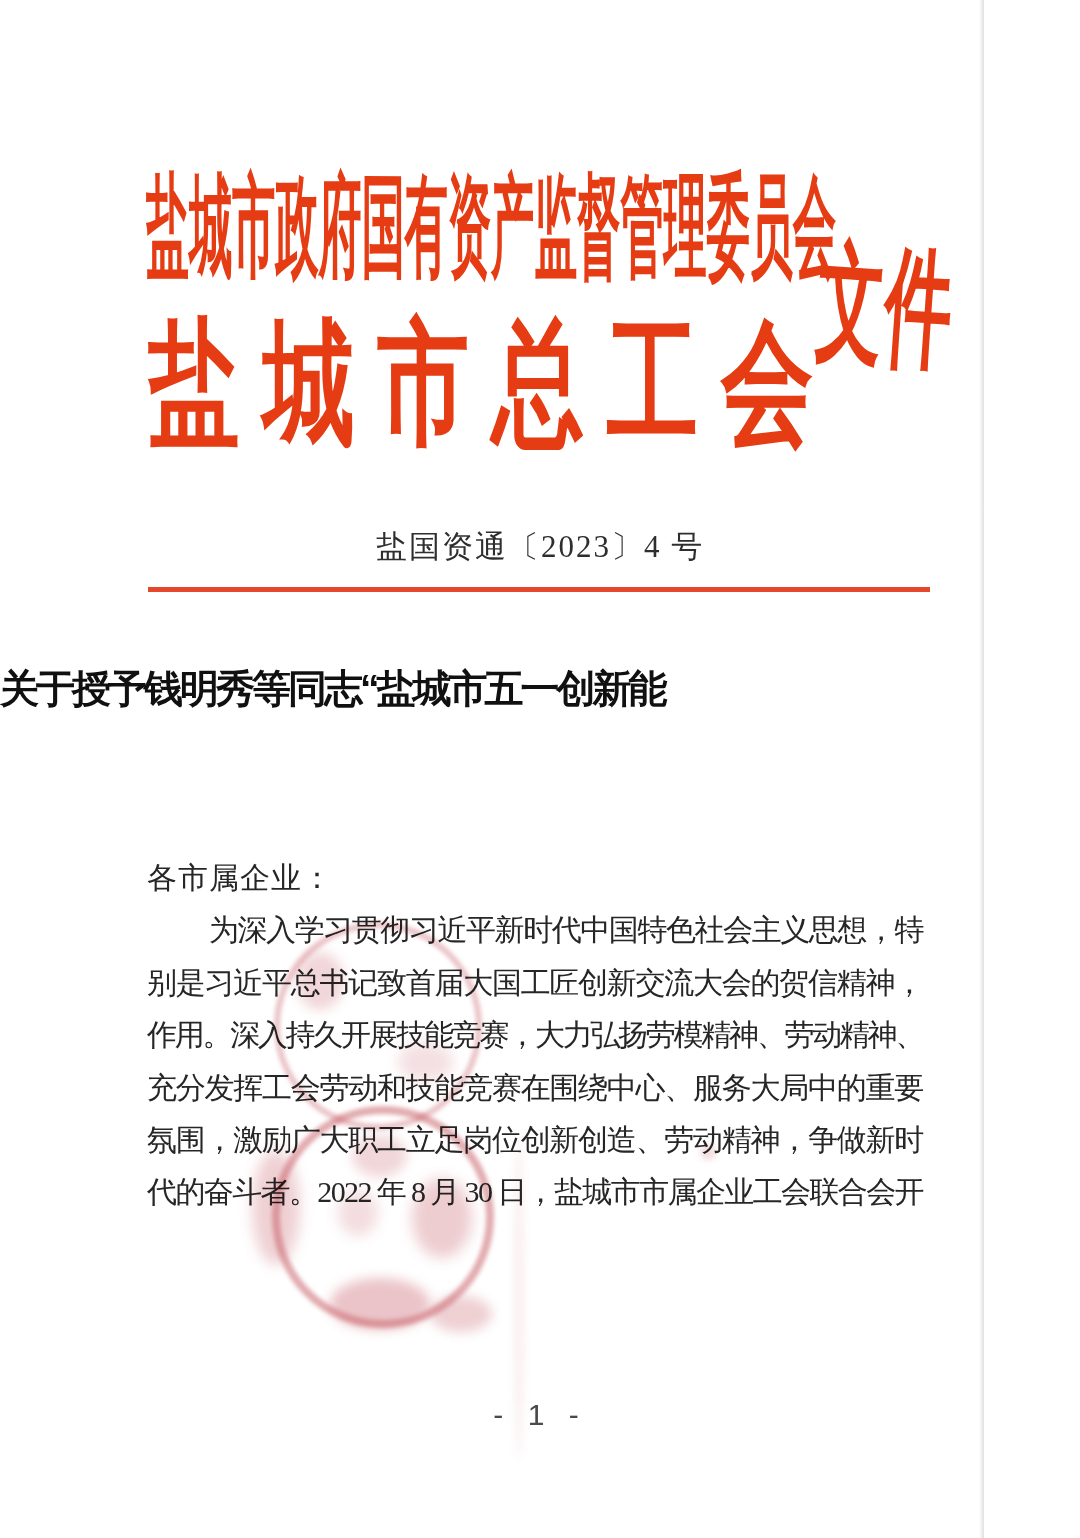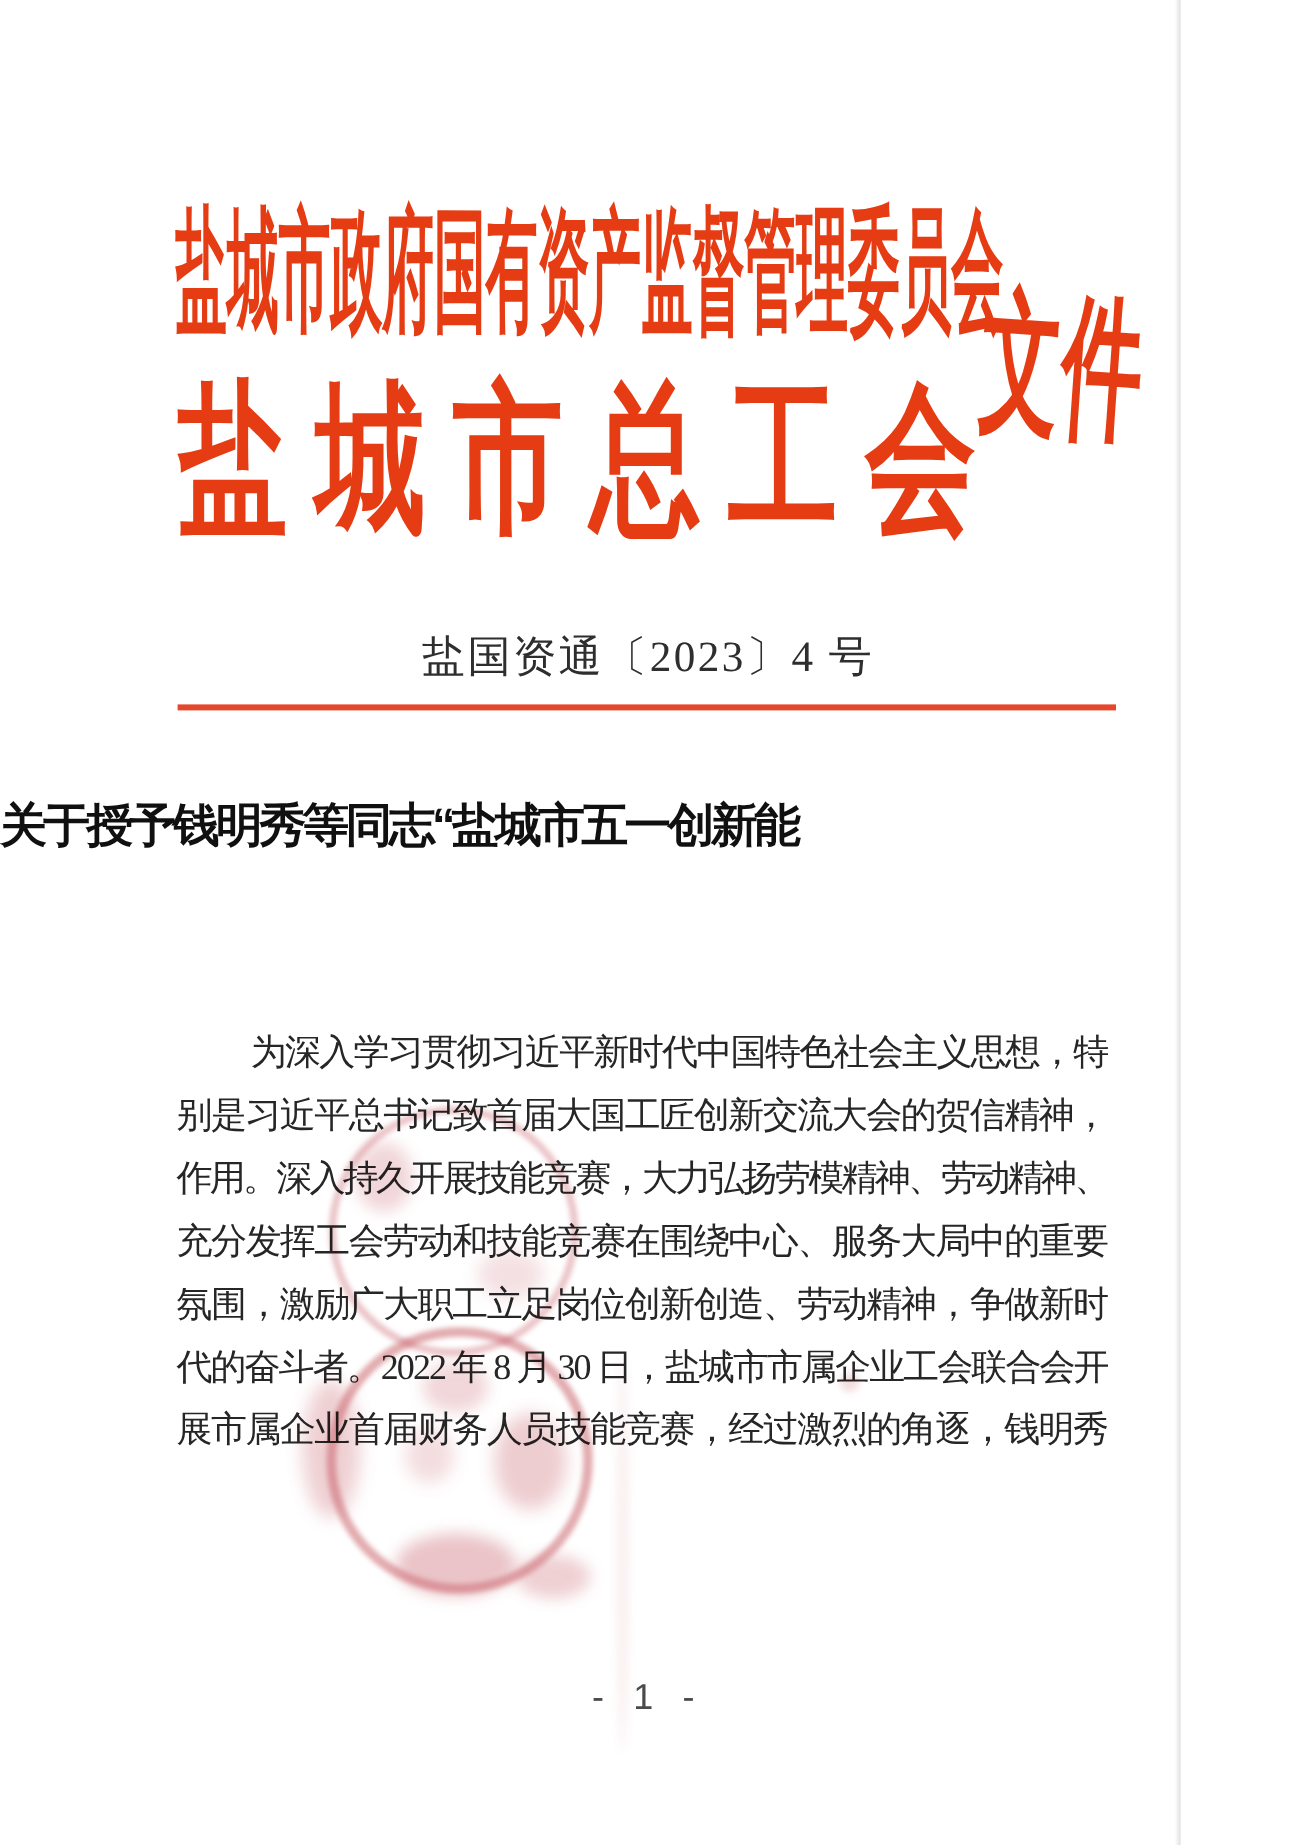--- a/index.html
+++ b/index.html
@@ -32,21 +32,21 @@
   .doc-type{
     font-size:130px;line-height:132px;font-weight:bold;
     letter-spacing:2px;
     color:var(--header_red,#e63c14);
     white-space:nowrap;display:inline-block;
   }
   
   .doc-number{
     position:absolute;left:0;top:528px;width:1080px;
     text-align:center;
-    font-size:36px;line-height:38px;letter-spacing:2px;
+    font-size:31px;line-height:38px;letter-spacing:2px;
     color:#2e2e2e;
   }
   .red-divider{
     position:absolute;left:148px;top:587px;
     width:782px;height:5px;
     background:var(--divider_red,#e5472b);
   }
   
   .title{
     position:absolute;left:0;top:662px;width:1080px;margin:0;
@@ -122,40 +122,38 @@
 
   <div class="doc-number">盐国资通〔2023〕4 号</div>
 
   <div class="red-divider"></div>
 
   <h1 class="title">
     <span>关于授予钱明秀等同志“盐城市五一创新能</span>
   </h1>
 
   <div class="body-block">
+    <div class="body-line salutation">各市属企业：</div>
     <div class="body-line indent">
       <span class="jtext" style="letter-spacing: -1.44px;">为深入学习贯彻习近平新时代中国特色社会主义思想，特</span>
     </div>
     <div class="body-line">
       <span class="jtext" style="letter-spacing: -1.25926px;">别是习近平总书记致首届大国工匠创新交流大会的贺信精神，</span>
     </div>
     <div class="body-line">
       <span class="jtext" style="letter-spacing: -2.28571px;">作用。深入持久开展技能竞赛，大力弘扬劳模精神、劳动精神、</span>
     </div>
     <div class="body-line">
       <span class="jtext" style="letter-spacing: -1.25926px;">充分发挥工会劳动和技能竞赛在围绕中心、服务大局中的重要</span>
     </div>
     <div class="body-line">
       <span class="jtext" style="letter-spacing: -1.25926px;">氛围，激励广大职工立足岗位创新创造、劳动精神，争做新时</span>
     </div>
     <div class="body-line">
       <span class="jtext" style="letter-spacing: -1.61429px;">代的奋斗者。2022 年 8 月 30 日，盐城市市属企业工会联合会开</span>
-    </div>
-    <div class="body-line">
-      <span class="jtext" style="letter-spacing: -1.25926px;">展市属企业首届财务人员技能竞赛，经过激烈的角逐，钱明秀</span>
     </div>
   </div>
 
   <div class="seal">
     <div class="seal-ring ring-upper"></div>
     <div class="seal-ring ring-lower"></div>
     <div class="seal-blob b1"></div>
     <div class="seal-blob b2"></div>
     <div class="seal-blob b3"></div>
     <div class="seal-blob b4"></div>

